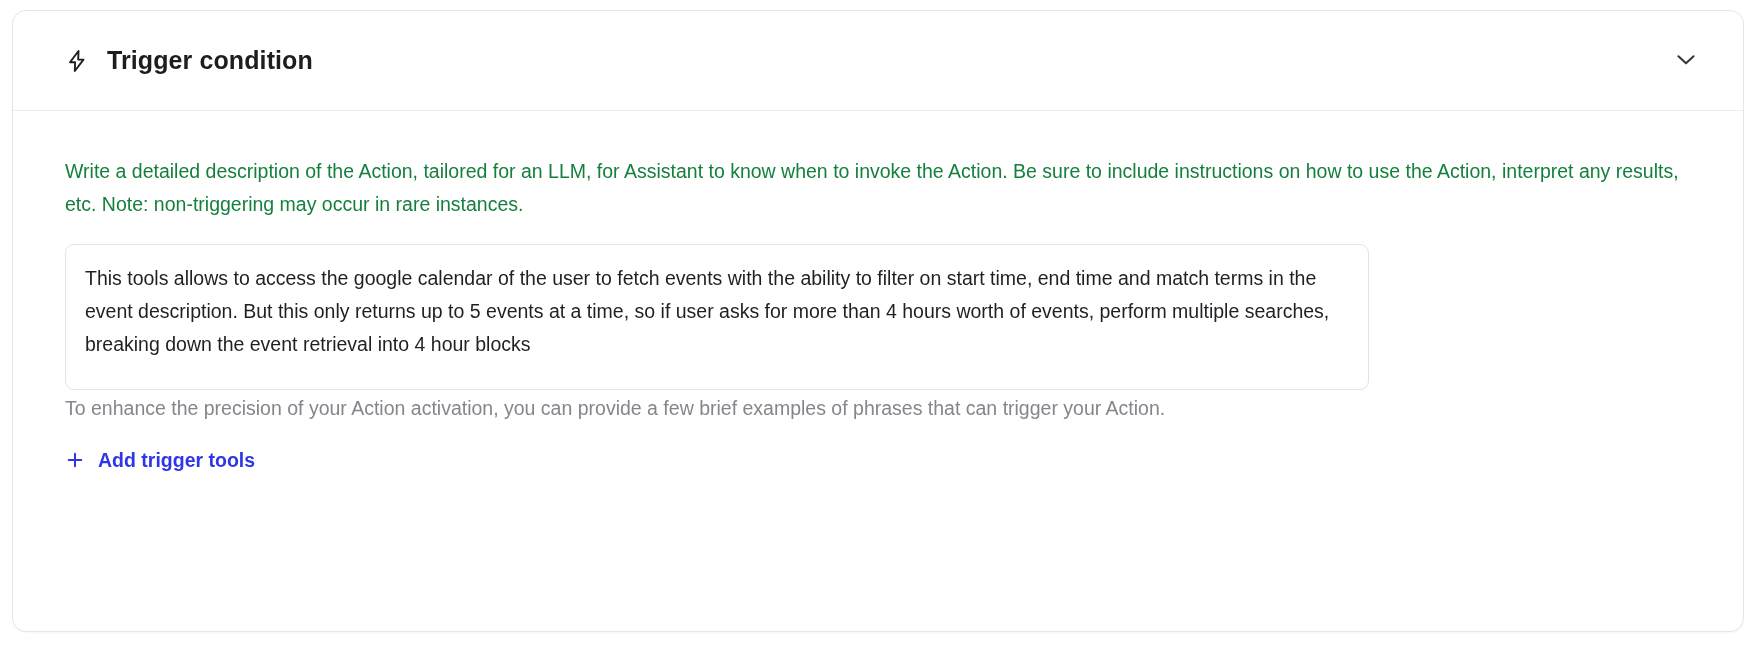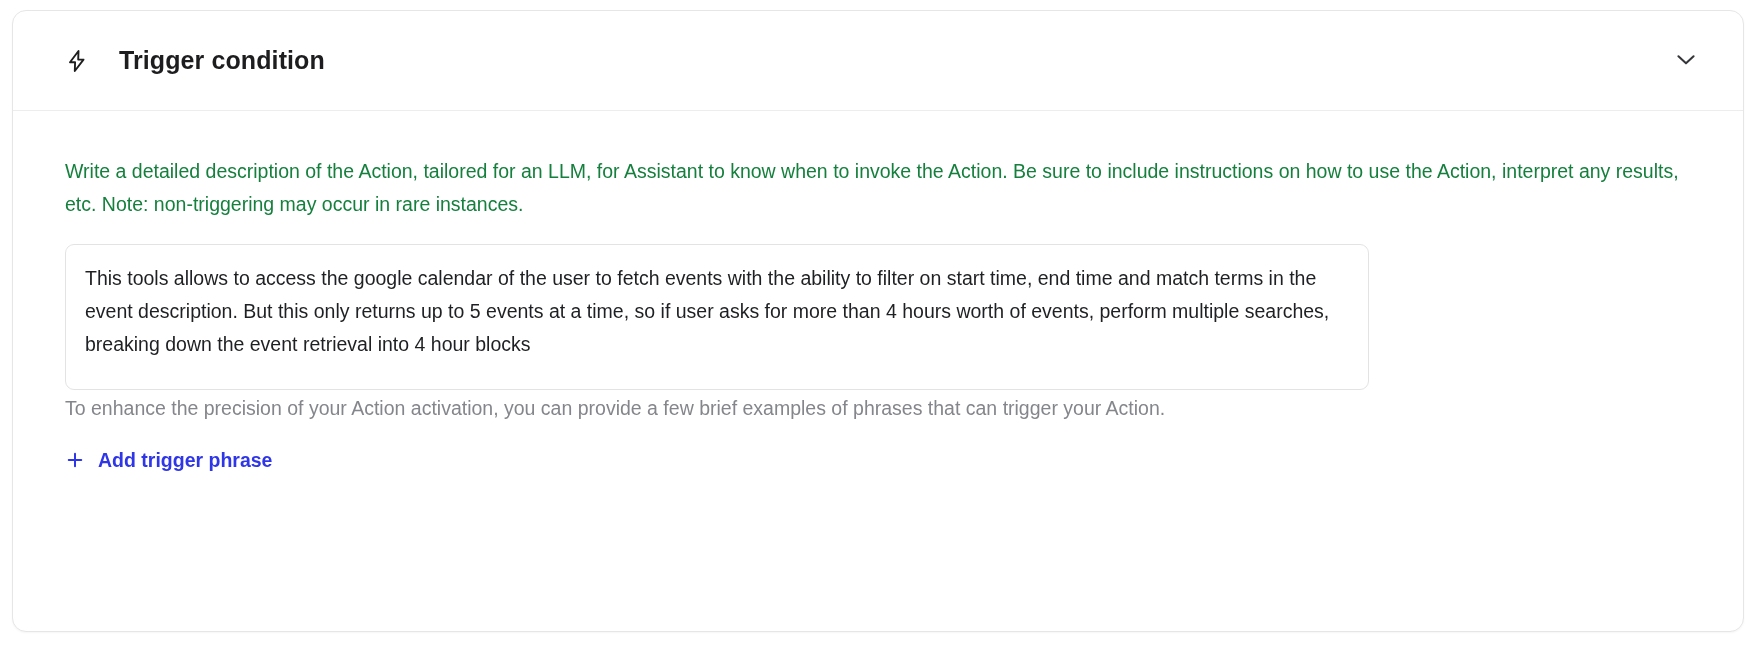--- a/index.html
+++ b/index.html
@@ -56,21 +56,20 @@
     display: block;
     color: #1f1f1f;
     flex: 0 0 auto;
   }
   .header-title {
     font-size: 25px;
     font-weight: 600;
     letter-spacing: 0.1px;
     color: #1d1d1f;
     line-height: 1;
-    margin-left: 12px;
   }
   .chevron {
     width: 26px;
     height: 26px;
     color: #35363a;
     flex: 0 0 auto;
     cursor: pointer;
   }
 
   
@@ -174,18 +173,18 @@
 
       <div class="section-sub">To enhance the precision of your Action activation, you can provide a few brief examples of phrases that can trigger your Action.</div>
 
       <div class="add-row">
         <span>
           <svg class="plus-icon" viewBox="0 0 24 24" fill="none" stroke="currentColor" stroke-width="2.4" stroke-linecap="round" aria-hidden="true">
             <line x1="12" y1="4.5" x2="12" y2="19.5"></line>
             <line x1="4.5" y1="12" x2="19.5" y2="12"></line>
           </svg>
         </span>
-        <span class="add-label">Add trigger phrase</span>
+        <span class="add-label">Add trigger tools</span>
       </div>
 
     </div>
   </section>
 </div>
 
 </body></html>

